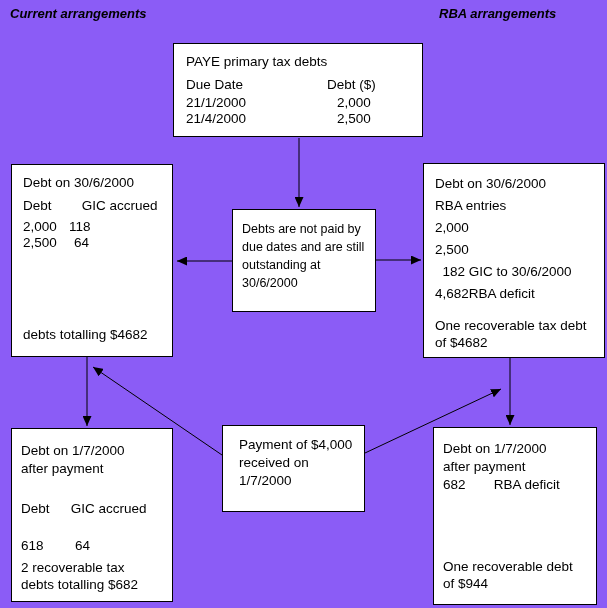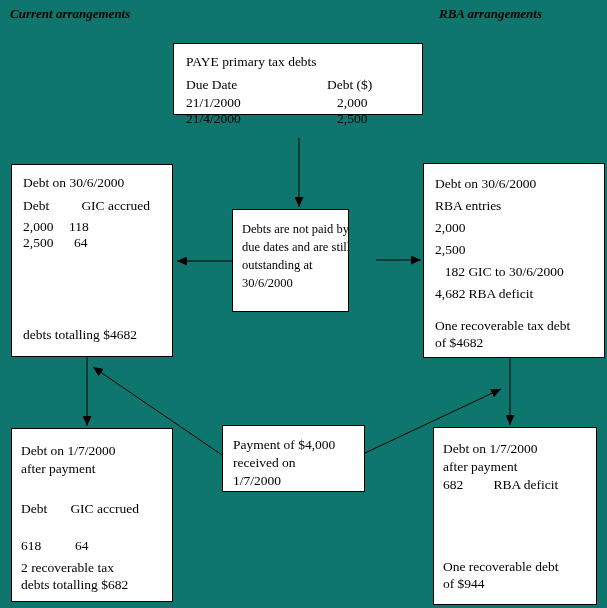--- a/index.html
+++ b/index.html
@@ -1,55 +1,55 @@
 <!DOCTYPE html>
 <html><head>
 <meta charset="utf-8">
 <style>
   html,body{margin:0;padding:0;background:#fff;}
   .canvas{
-    position:relative;width:607px;height:608px;background:#0f766e;
-    font-family:Liberation Serif, serif;
+    position:relative;width:607px;height:608px;background:#8b5cf6;
+    font-family:Liberation Sans, sans-serif;
     color:#000;overflow:hidden;
   }
   .arrow-layer{position:absolute;left:0;top:0;width:607px;height:608px;pointer-events:none;}
   .hdr{position:absolute;top:6px;font-size:13px;font-weight:bold;font-style:italic;white-space:nowrap;}
   .hdr-left{left:10px;}
   .hdr-right{left:439px;}
   .box{
     position:absolute;border:1px solid #000;background:#fff;
     box-sizing:border-box;font-size:13.5px;line-height:17px;
   }
   .line{white-space:nowrap;}
   
-  .paye{left:173px;top:43px;width:250px;height:72px;padding:9px 16px 0 12px;}
+  .paye{left:173px;top:43px;width:250px;height:94px;padding:9px 16px 0 12px;}
   .paye .title{line-height:18px;margin-bottom:5px;}
   .trow{display:flex;line-height:16px;}
   .trow.head{line-height:18px;margin-bottom:1px;}
   .tc1{width:141px;}
   .tc2{padding-left:10px;}
   
   .curdebt{left:11px;top:164px;width:162px;height:193px;padding:9px 0 13px 11px;display:flex;flex-direction:column;}
   .curdebt .title{line-height:18px;}
   .curdebt .cols{margin-top:5px;line-height:18px;}
   .curdebt .rows{margin-top:4px;}
   .lc1h{display:inline-block;width:55px;}
   .lc1{display:inline-block;width:46px;}
   .pad5{padding-left:5px;}
   .curdebt .summary{margin-top:auto;}
   
-  .center{left:232px;top:209px;width:117px;height:103px;padding:10px 6px 0 9px;font-size:12.5px;line-height:18px;}
+  .center{left:232px;top:209px;width:144px;height:103px;padding:10px 6px 0 9px;font-size:12.5px;line-height:18px;}
   
   .rbadebt{left:423px;top:163px;width:182px;height:195px;padding:9px 0 0 11px;}
   .rbadebt .line{line-height:22px;}
   .amt{display:inline-block;width:30px;text-align:right;}
   .rbadebt .summary{margin-top:12px;}
   .summary .line{line-height:17px;}
   
-  .payment{left:222px;top:425px;width:143px;height:67px;padding:10px 0 0 10px;line-height:18px;}
+  .payment{left:222px;top:425px;width:143px;height:87px;padding:10px 0 0 16px;line-height:18px;}
   
   .curafter{left:11px;top:428px;width:162px;height:174px;padding:13px 0 8px 9px;display:flex;flex-direction:column;}
   .curafter .title .line{line-height:18px;}
   .curafter .cols{margin-top:22px;line-height:18px;}
   .curafter .rows{margin-top:20px;}
   .h1{display:inline-block;width:46px;}
   .d1{display:inline-block;width:54px;}
   .curafter .summary{margin-top:auto;}
   
   .rbaafter{left:433px;top:427px;width:164px;height:178px;padding:12px 0 12px 9px;display:flex;flex-direction:column;}

